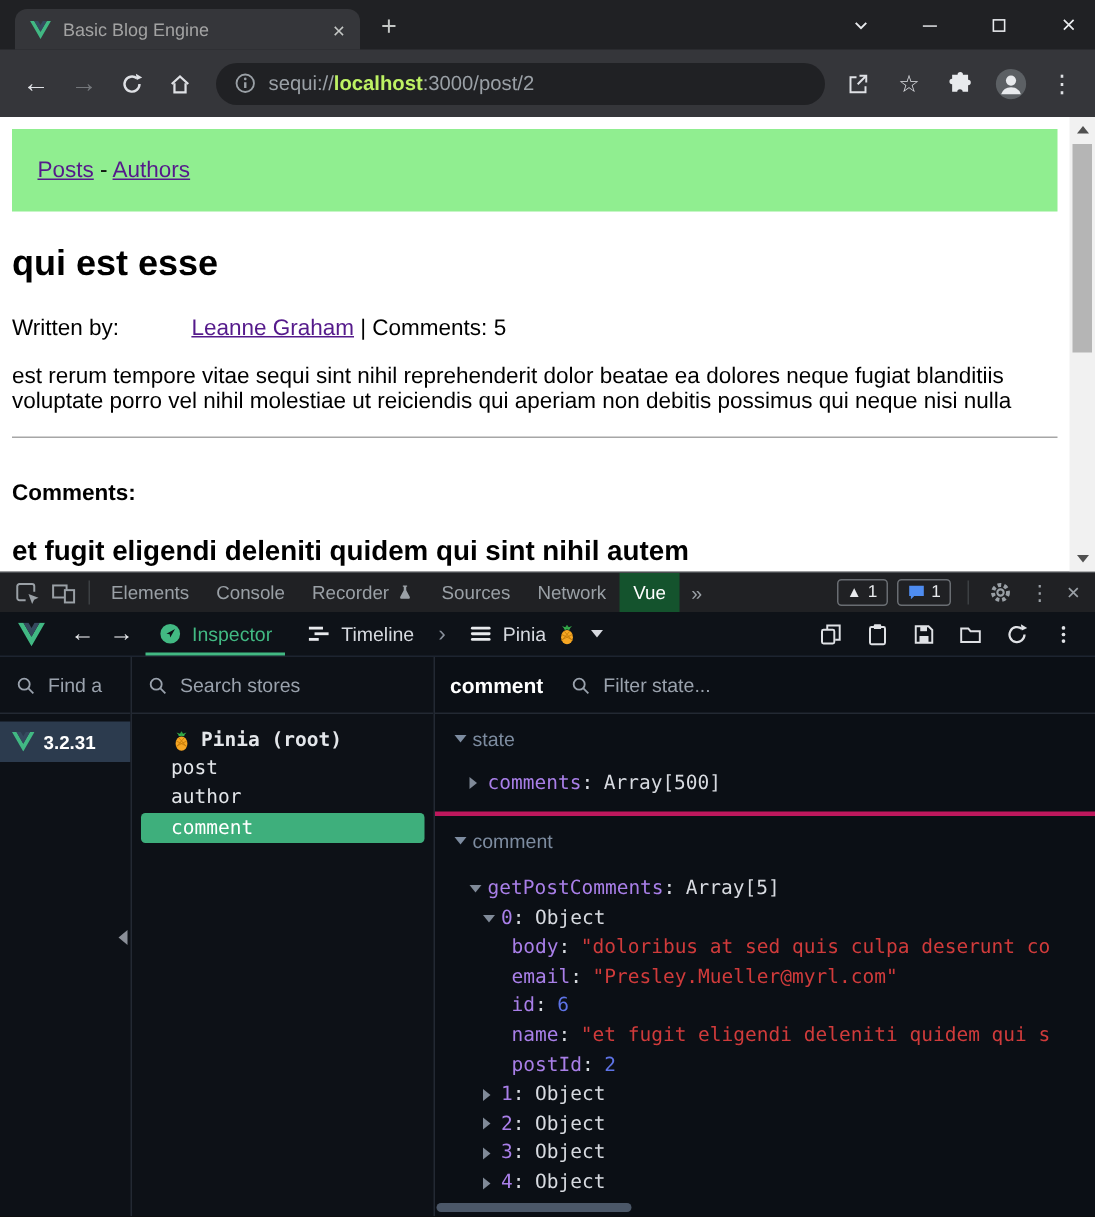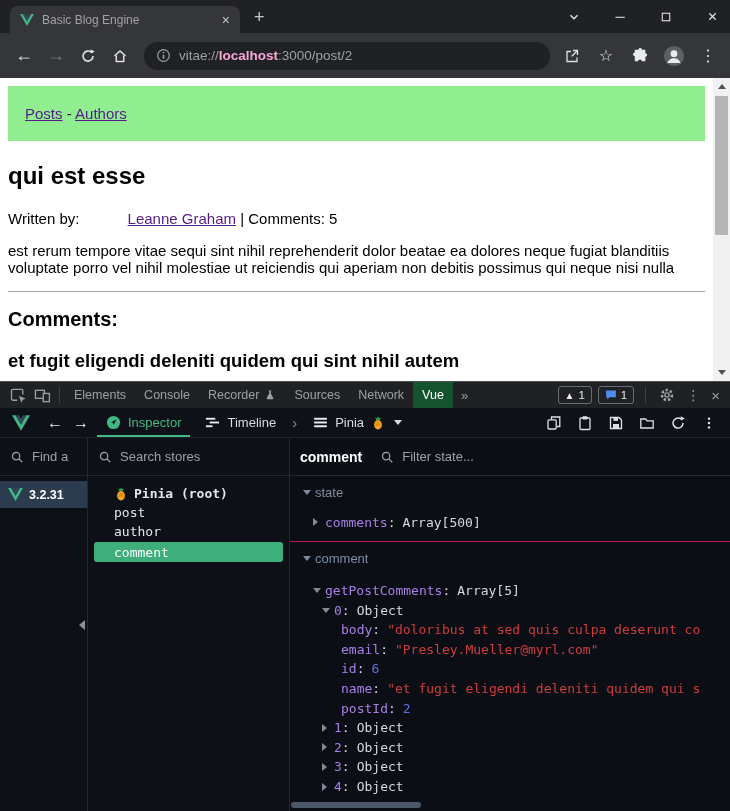--- a/index.html
+++ b/index.html
@@ -18,36 +18,36 @@
   .win-btn { width:16px; height:16px; display:flex; align-items:center; justify-content:center; color:#e8eaed; font-size:13px; }
 
   
   #toolbar { position:relative; height:45px; background:#35363a; display:flex; align-items:center; padding:0 10px; gap:4px; }
   .nav-icon { width:28px; height:28px; display:flex; align-items:center; justify-content:center;
               color:#dfe1e5; font-size:18px; border-radius:50%; }
   .nav-icon.disabled { color:#74777b; }
   .urlbar { flex:1; height:28px; background:#202124; border-radius:14px; margin:0 6px;
             display:flex; align-items:center; padding:0 12px; gap:8px; min-width:0; }
   .url-text { font-size:13.5px; color:#9aa0a6; white-space:nowrap; overflow:hidden; }
-  .url-text b { color:#f9a8d4; font-weight:bold; }
+  .url-text b { color:#bef264; font-weight:bold; }
   .toolbar-right { display:flex; align-items:center; gap:10px; }
   .tb-icon { width:24px; height:24px; display:flex; align-items:center; justify-content:center; color:#dfe1e5; font-size:16px; }
 
   
   #viewport { position:relative; height:303px; background:#ffffff; overflow:hidden;
               font-family:Liberation Sans, sans-serif; color:#000; }
   #page-content { position:absolute; left:0; top:0; right:17px; bottom:0; padding:0 8px; overflow:hidden; }
   .banner { margin-top:8px; background:#90ee90; padding:19px 17px; font-size:15px; }
   .banner a { color:#551a8b; text-decoration:underline; }
   .post-title { font-size:24px; font-weight:bold; margin-top:21px; }
   .byline { font-size:15px; margin-top:20px; }
   .byline a { color:#551a8b; text-decoration:underline;margin-left:44px; }
   .post-body { font-size:15px; margin-top:15px; line-height:1.14; max-width:700px; }
   .page-hr { border:0; border-top:1px solid #a6a6a6; margin-top:15px; }
-  .comments-heading { font-size:20px; font-weight:bold; margin-top:16px; }
+  .comments-heading { font-size:15px; font-weight:bold; margin-top:28px; }
   .comment-title { font-size:18.5px; font-weight:bold; margin-top:19px; }
 
   
   .page-scrollbar { position:absolute; right:0; top:0; width:17px; height:100%; background:#f1f1f1; }
   .sb-arrow { position:absolute; left:0; width:17px; height:17px; display:flex; align-items:center; justify-content:center; }
   .sb-arrow.up { top:0; } .sb-arrow.down { bottom:0; }
   .tri-up { width:0; height:0; border-left:4px solid transparent; border-right:4px solid transparent; border-bottom:5px solid #505050; }
   .tri-down { width:0; height:0; border-left:4px solid transparent; border-right:4px solid transparent; border-top:5px solid #505050; }
   .sb-thumb { position:absolute; left:2px; top:18px; width:13px; height:139px; background:#b5b5b5; }
 
@@ -99,21 +99,21 @@
 
   .store-list { padding-top:8px; font-family:"DejaVu Sans Mono", monospace; font-size:13px; color:#e3e6ea; }
   .store-row { height:19px; display:flex; align-items:center; gap:6px; padding-left:26px; white-space:nowrap; }
   .store-row.root { font-weight:bold; }
   .store-row.selected { background:#3eaf7c; color:#fff; border-radius:3px; margin:1px 6px 0 6px; padding-left:20px; height:20px; }
 
   .col-state { background:#0b0f15; }
   .state-title { color:#fff; font-size:14px; font-weight:bold; margin-right:10px; }
   .tree { position:absolute; left:0; right:0; top:38px; bottom:0; font-family:"DejaVu Sans Mono", monospace;
           font-size:13px; white-space:nowrap; overflow:hidden; }
-  .tgroup { padding:7px 0 9px 0; border-bottom:1px solid #be185d; }
+  .tgroup { padding:7px 0 9px 0; border-bottom:3px solid #be185d; }
   .tgroup:last-child { border-bottom:none; }
   .trow { height:19.6px; display:flex; align-items:center; }
   .trow.section { font-family:"Liberation Sans", sans-serif; font-size:13px; color:#7d8ca0; }
   .trow.section-gap { margin-bottom:12px; }
   .i0 { padding-left:13px; } .i1 { padding-left:23px; } .i2 { padding-left:32px; } .i3 { padding-left:51px; }
   .caret { width:12px; display:inline-flex; align-items:center; flex:none; }
   .caret.open::before { content:""; width:0; height:0; border-left:4px solid transparent; border-right:4px solid transparent; border-top:5px solid #808a98; }
   .caret.closed::before { content:""; width:0; height:0; border-top:4px solid transparent; border-bottom:4px solid transparent; border-left:5px solid #808a98; }
   .trow.section .caret.open::before { border-top-color:#7d8ca0; }
   .tkey { color:#a97fe8; }
@@ -178,21 +178,21 @@
         </svg>
     </span>
     <div class="urlbar">
       <span>
         <svg width="15" height="15" viewBox="0 0 16 16">
             <circle cx="8" cy="8" r="6.2" fill="none" stroke="#9aa0a6" stroke-width="1.3"></circle>
             <line x1="8" y1="7.2" x2="8" y2="11.4" stroke="#9aa0a6" stroke-width="1.7"></line>
             <circle cx="8" cy="4.9" r="0.95" fill="#9aa0a6"></circle>
           </svg>
       </span>
-      <span class="url-text"><span>vitae://</span><b>localhost</b><span>:3000/post/2</span></span>
+      <span class="url-text"><span>sequi://</span><b>localhost</b><span>:3000/post/2</span></span>
     </div>
     <div class="toolbar-right">
       <span class="tb-icon">
         <svg width="16" height="16" viewBox="0 0 16 16" fill="none" stroke="#dfe1e5" stroke-width="1.3">
             <path d="M7 3.5 H3 v10 h10 V9.5"></path>
             <path d="M9 2.5 h4.5 V7"></path>
             <path d="M13.3 2.7 L7.8 8.2"></path>
           </svg>
       </span>
       <span class="tb-icon">☆</span>

